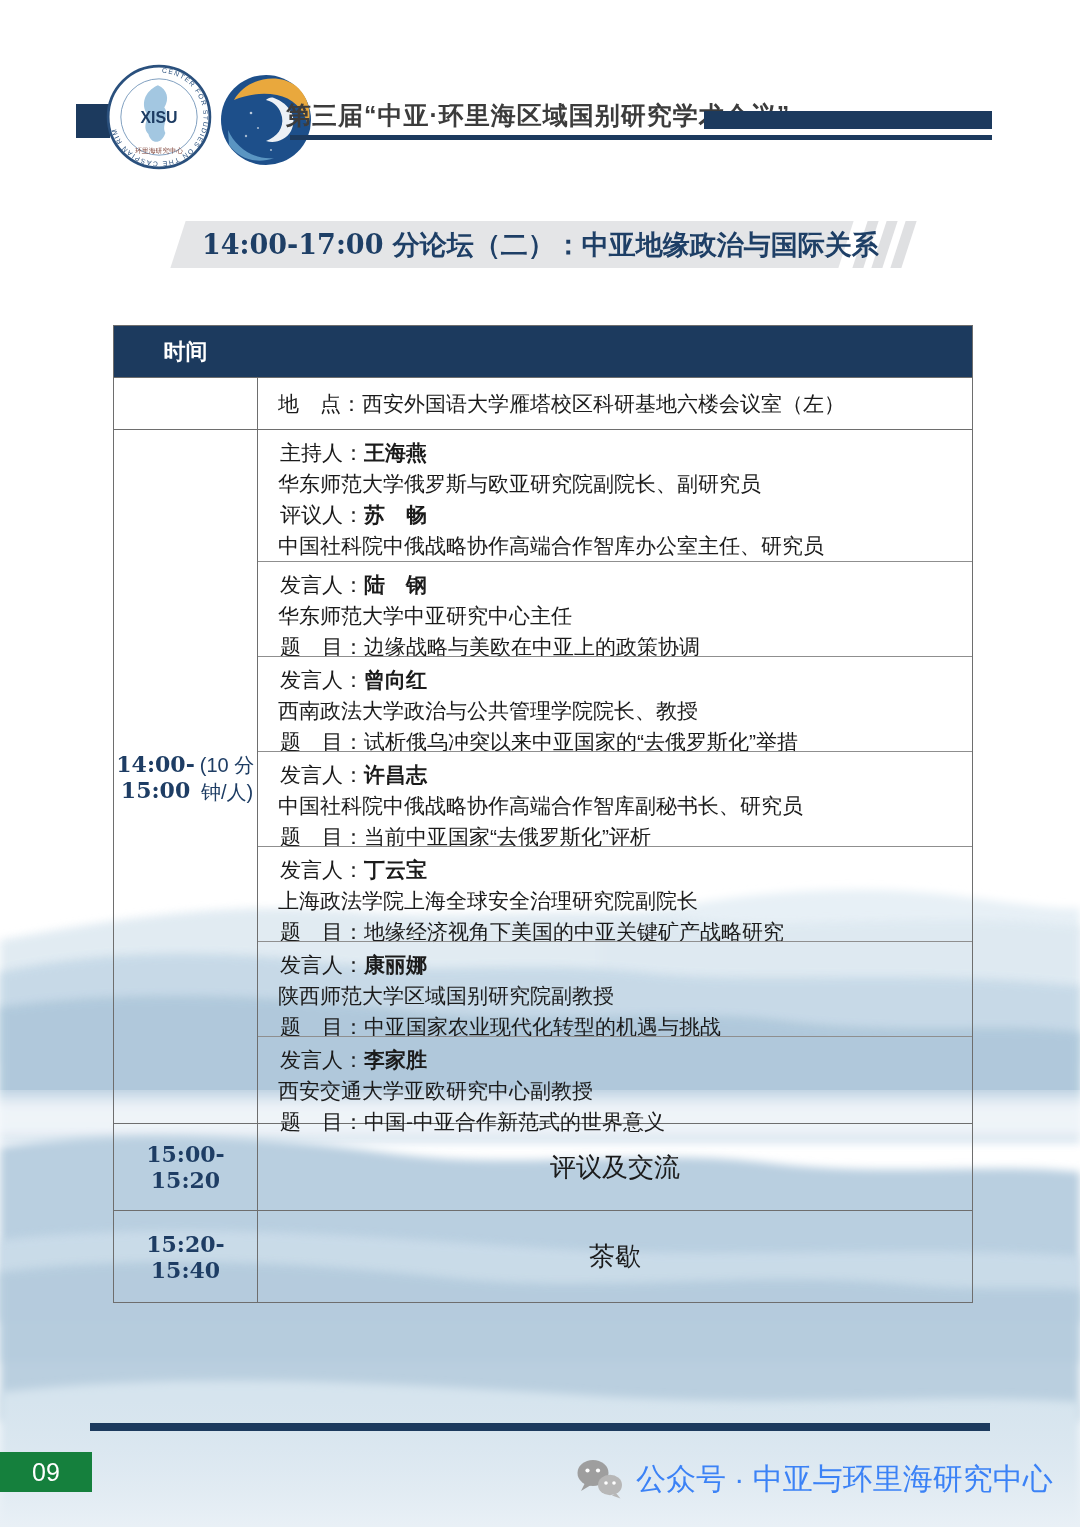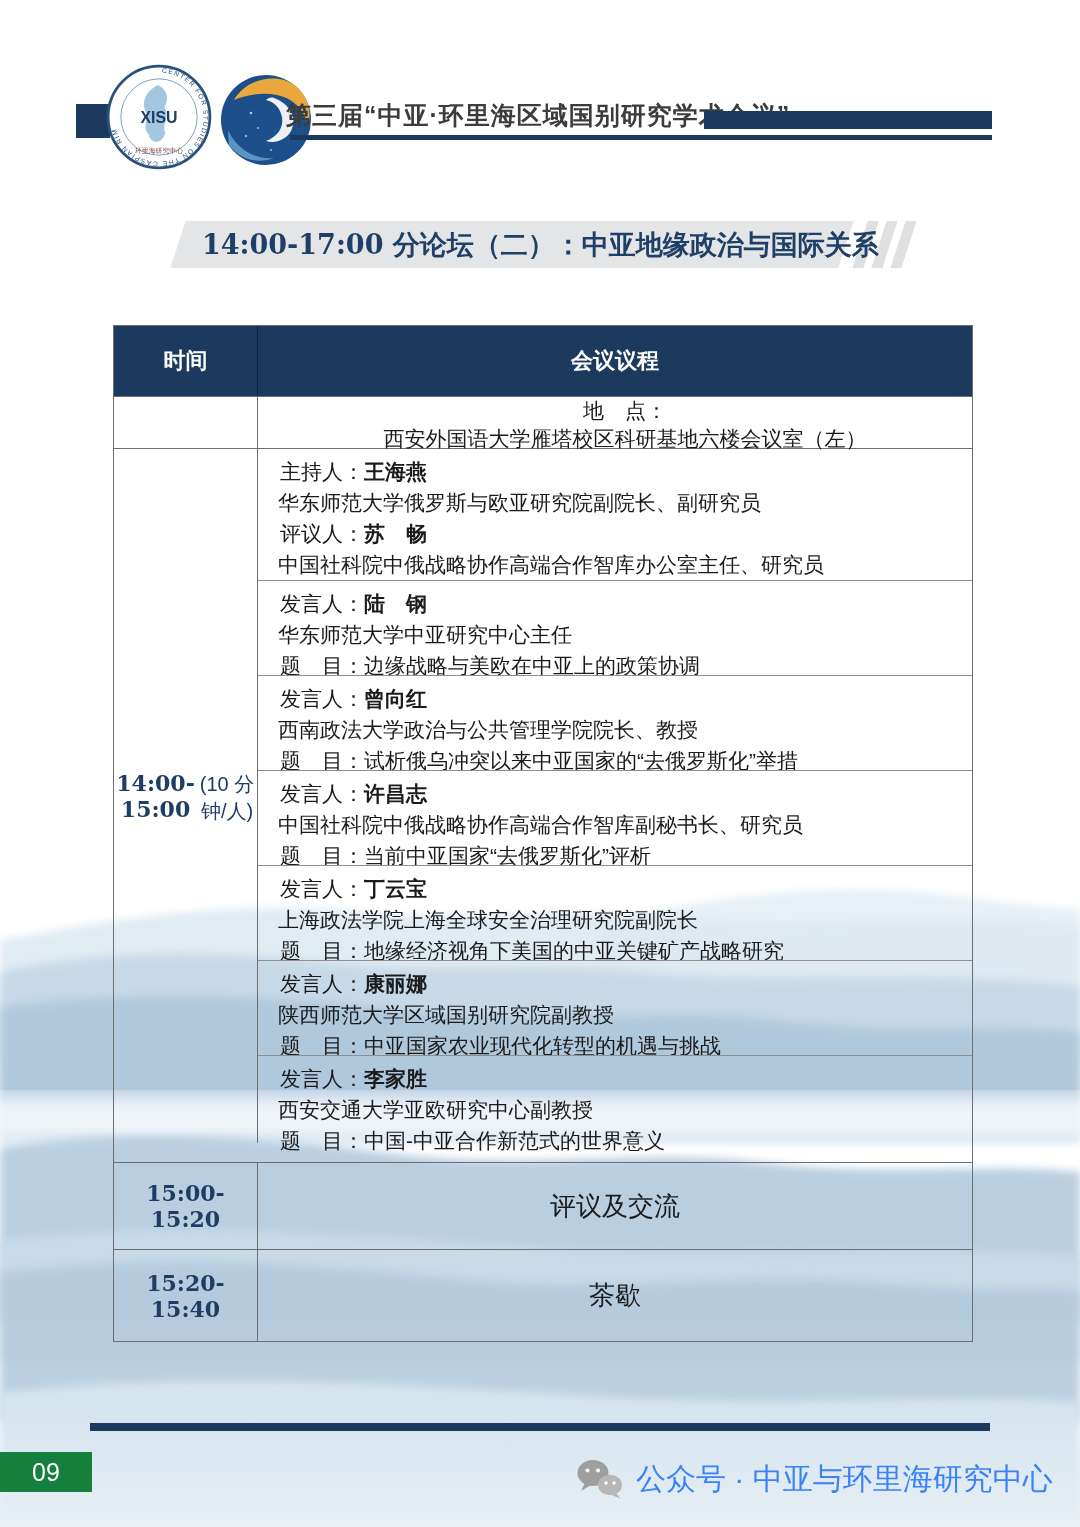--- a/index.html
+++ b/index.html
@@ -21,41 +21,41 @@
   .banner-text{position:absolute;left:24px;top:0;line-height:47px;white-space:nowrap;
                font-family:"DejaVu Serif","Liberation Serif",serif;font-weight:bold;
                font-size:27px;color:#1e3f66;}
   .banner-stripe{position:absolute;top:0;width:11px;height:47px;background:#dfe0e2;transform:skewX(-18deg);}
   .bs1{left:682px;} .bs2{left:701px;} .bs3{left:720px;}
   
   .tbl{position:absolute;left:113px;top:325px;width:860px;z-index:1;border:1px solid #6e6e6e;box-sizing:border-box;}
   .row{display:grid;grid-template-columns:143px 1fr;box-sizing:border-box;}
   .row + .row{border-top:1px solid #6e6e6e;}
   .cell-r{border-left:1px solid #6e6e6e;box-sizing:border-box;}
-  .thead{height:70px;background:#1c3a5e;color:#ffffff;font-weight:bold;font-size:22px;}
+  .thead{height:51px;background:#1c3a5e;color:#ffffff;font-weight:bold;font-size:22px;}
   .thead .cell-l,.thead .cell-r{display:flex;align-items:center;justify-content:center;}
   .thead .cell-r{border-left:1px solid #0e2540;}
   .r-loc{height:52px;font-size:21px;}
-  .r-loc .cell-r{display:flex;align-items:center;padding-left:20px;flex-direction:column;}
+  .r-loc .cell-r{display:flex;align-items:center;padding-left:20px;}
   .r-main{height:694px;}
   .timecell{display:flex;align-items:center;justify-content:center;
             color:#1e3d64;text-align:center;}
   .time-big{font-family:"DejaVu Serif","Liberation Serif",serif;font-weight:bold;font-size:22px;}
   .time-note{font-size:20px;margin-top:4px;}
   .blocks{display:flex;flex-direction:column;}
   .block{box-sizing:border-box;padding:7px 10px 0 20px;font-size:21px;}
   .block + .block{border-top:1px solid #8f8f8f;}
   .b-host{height:131px;}
   .b-spk{height:95px;}
   .b-spk-last{height:88px;}
   .line{display:flex;line-height:31px;white-space:nowrap;}
   .lbl{width:86px;flex:none;text-align:right;}
   .name{font-weight:bold;}
   .aff{line-height:31px;white-space:nowrap;}
-  .r-bot1{height:87px;margin-top:20px;} .r-bot2{height:92px;}
+  .r-bot1{height:87px;} .r-bot2{height:92px;}
   .r-bot1 .timecell,.r-bot2 .timecell{justify-content:center;}
   .centercell{display:flex;align-items:center;justify-content:center;font-size:26px;}
   
   .ft-line{position:absolute;left:90px;top:1423px;width:900px;height:8px;background:#1c3a5e;z-index:2;}
   .ft-badge{position:absolute;left:0;top:1452px;width:92px;height:40px;background:#15803d;z-index:2;
             color:#ffffff;font-size:25px;display:flex;align-items:center;justify-content:center;}
   .ft-wechat{position:absolute;left:576px;top:1458px;z-index:2;display:flex;align-items:center;gap:12px;
              color:#3b82f6;font-size:30px;white-space:nowrap;}
 </style>
 </head>
@@ -124,21 +124,20 @@
     <div class="banner-stripe bs1"></div>
     <div class="banner-stripe bs2"></div>
     <div class="banner-stripe bs3"></div>
     <div class="banner-text">14:00-17:00 分论坛（二）：中亚地缘政治与国际关系</div>
   </div>
 
   <div class="tbl">
 
     <div class="row thead">
       <div class="cell-l">时间</div>
-      <div class="cell-r">会议议程</div>
     </div>
 
     <div class="row r-loc">
       <div class="cell-l"></div>
       <div class="cell-r">
         <span class="lbl2">地　点：</span>
         <span>西安外国语大学雁塔校区科研基地六楼会议室（左）</span>
       </div>
     </div>
 

